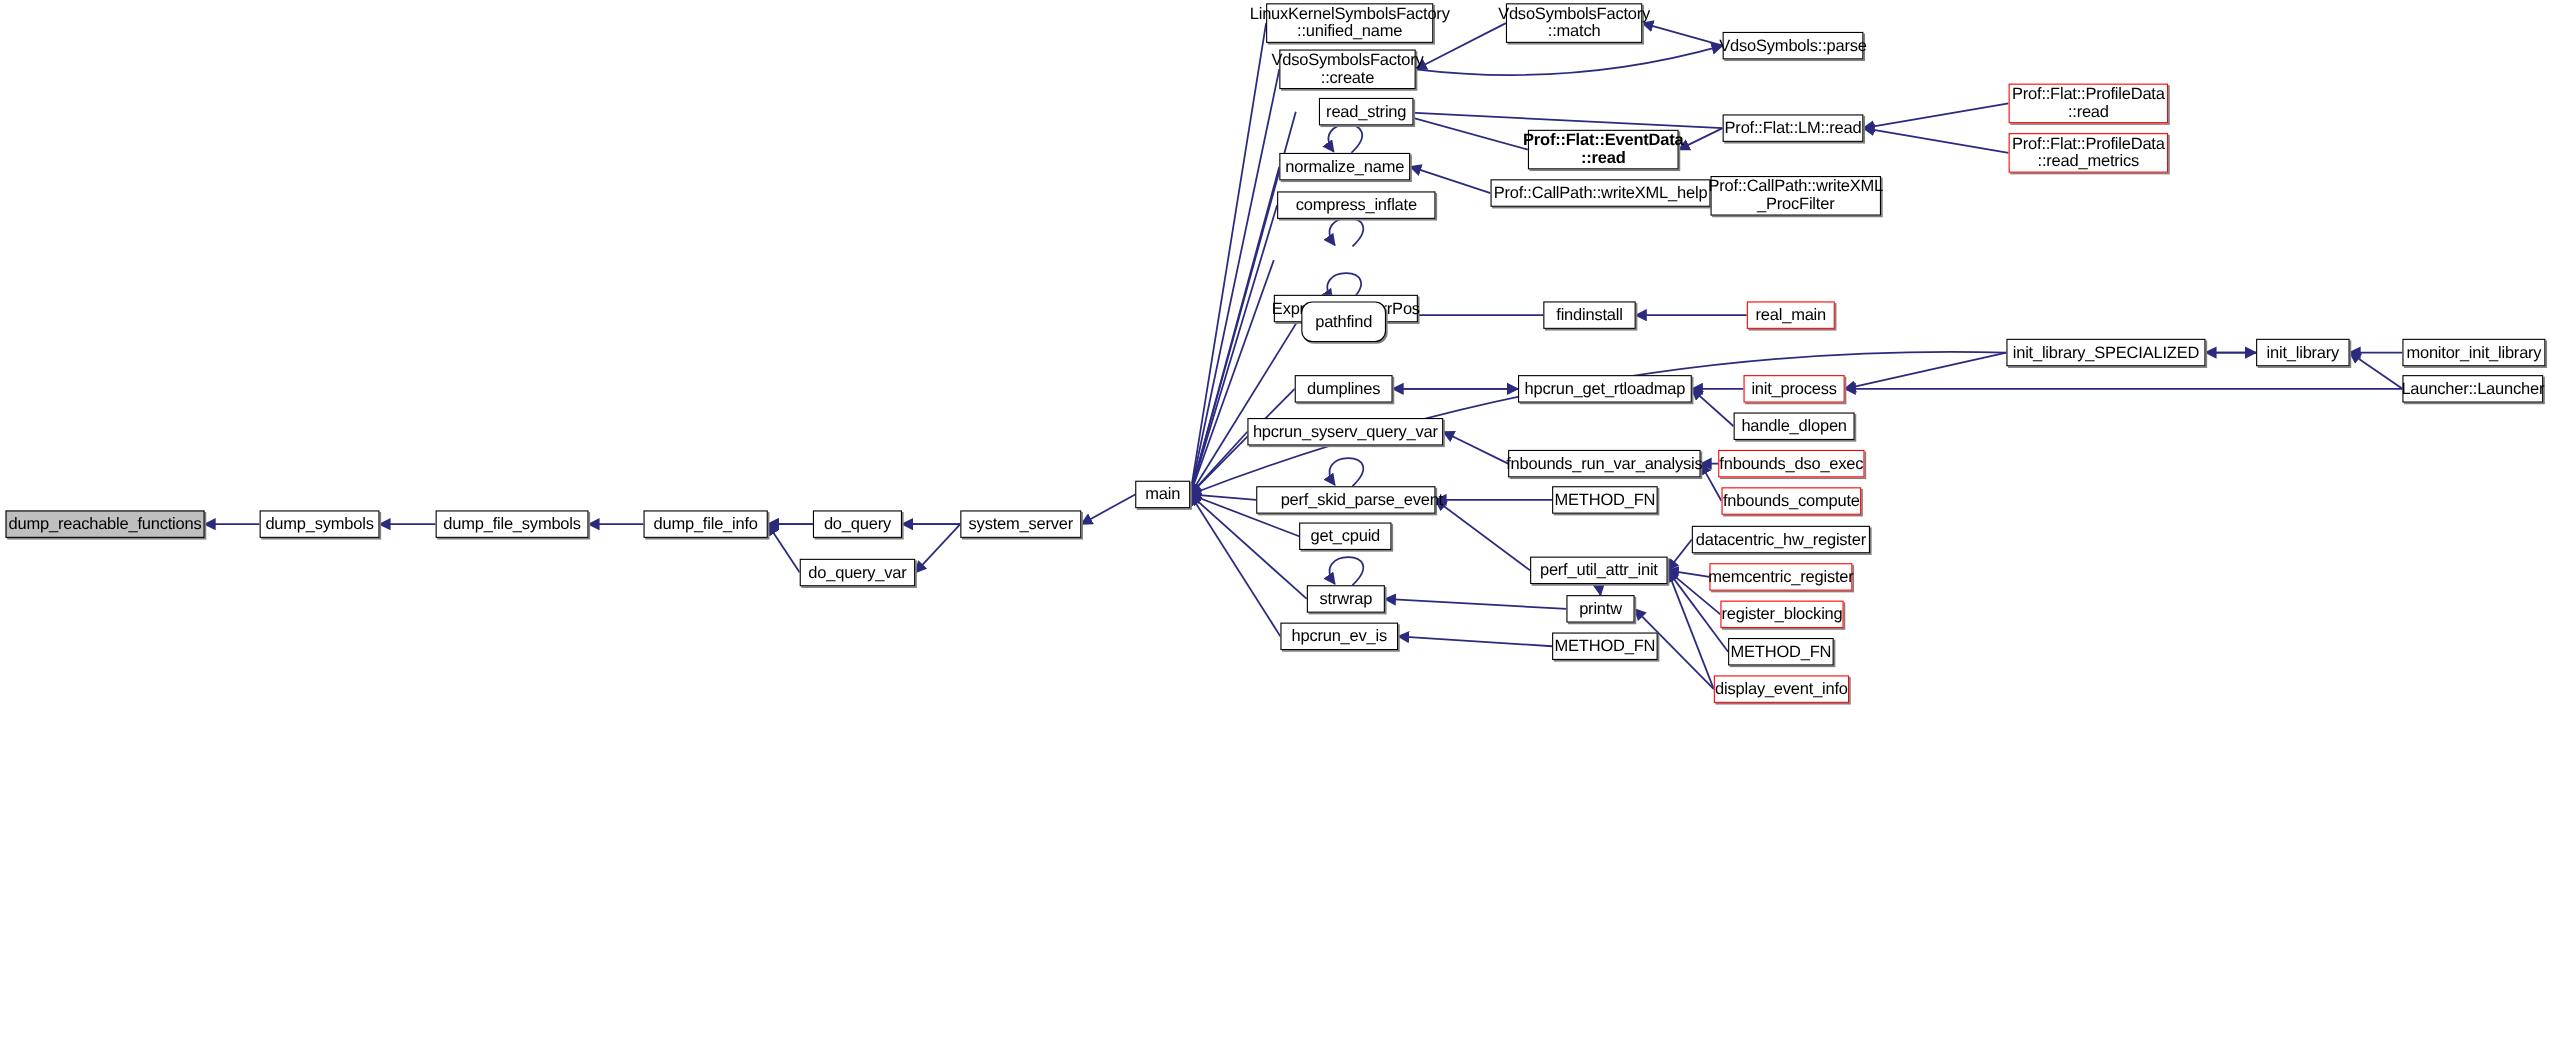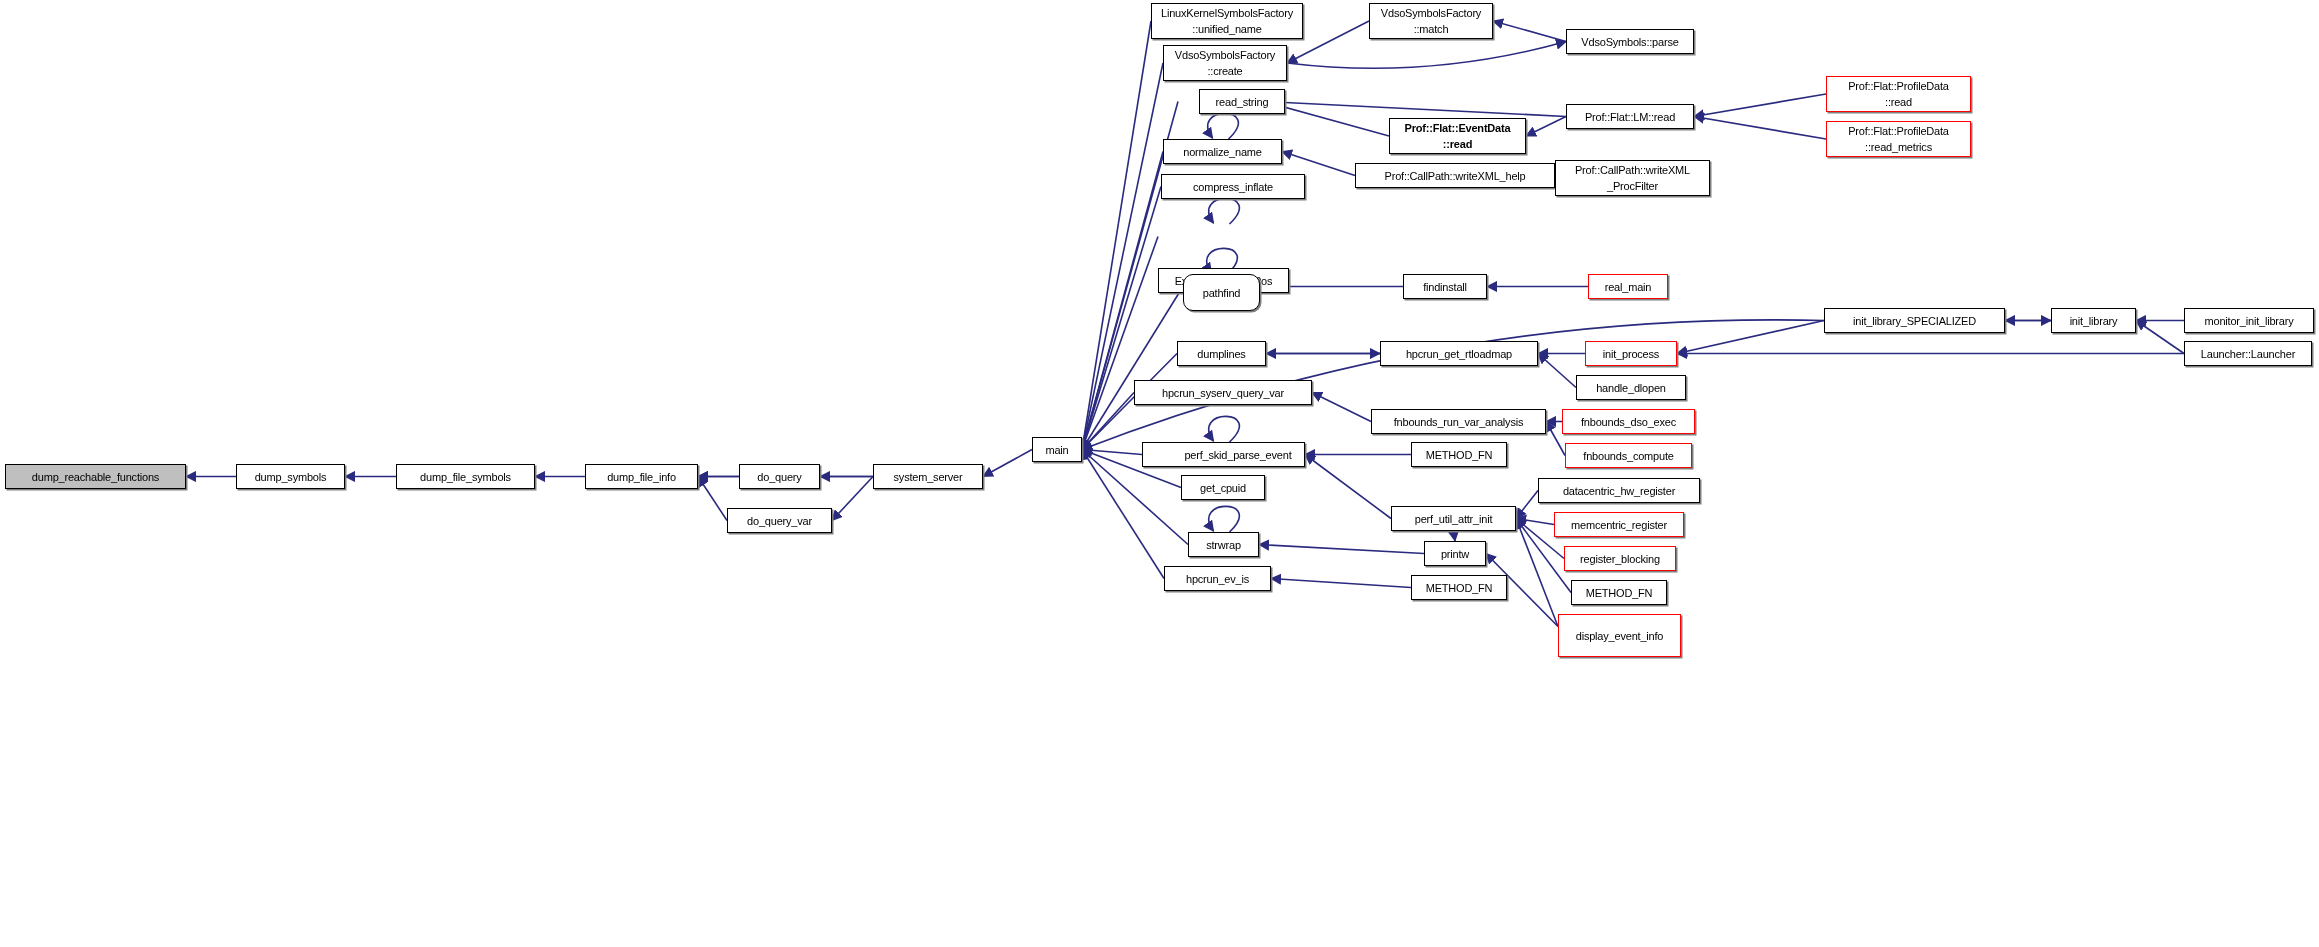--- a/index.html
+++ b/index.html
@@ -21,21 +21,21 @@
   .node{
     position:absolute;
     box-sizing:border-box;
     display:flex;
     align-items:center;
     justify-content:center;
     text-align:center;
     background:#ffffff;
     border:1px solid #000000;
     color:#000000;
-    font-size:11px;
+    font-size:15px;
     line-height:16px;
     white-space:pre-line;
     letter-spacing:-0.2px;
     box-shadow:1.5px 1.5px 0 0 #808080;
     z-index:5;
   }
   .node.red{ border-color:#ff0000; }
   .node.current{ background:#bfbfbf; }
 </style>
 </head>
@@ -157,21 +157,21 @@
 _ProcFilter</div>
       <div class="node red" style="left: 1588px; top: 274px; width: 80px; height: 25px;">real_main</div>
       <div class="node red" style="left: 1585px; top: 341px; width: 92px; height: 25px;">init_process</div>
       <div class="node" style="left: 1576px; top: 375px; width: 110px; height: 25px;">handle_dlopen</div>
       <div class="node red" style="left: 1562px; top: 409px; width: 133px; height: 25px;">fnbounds_dso_exec</div>
       <div class="node red" style="left: 1565px; top: 443px; width: 127px; height: 25px;">fnbounds_compute</div>
       <div class="node" style="left: 1538px; top: 478px; width: 162px; height: 25px;">datacentric_hw_register</div>
       <div class="node red" style="left: 1554px; top: 512px; width: 130px; height: 25px;">memcentric_register</div>
       <div class="node red" style="left: 1564px; top: 546px; width: 112px; height: 25px;">register_blocking</div>
       <div class="node" style="left: 1571px; top: 580px; width: 96px; height: 25px;">METHOD_FN</div>
-      <div class="node red" style="left: 1558px; top: 614px; width: 123px; height: 43px;">display_event_info</div>
+      <div class="node red" style="left: 1558px; top: 614px; width: 123px; height: 25px;">display_event_info</div>
       <div class="node red" style="left: 1826px; top: 76px; width: 145px; height: 36px;">Prof::Flat::ProfileData
 ::read</div>
       <div class="node red" style="left: 1826px; top: 121px; width: 145px; height: 36px;">Prof::Flat::ProfileData
 ::read_metrics</div>
       <div class="node" style="left: 1824px; top: 308px; width: 181px; height: 25px;">init_library_SPECIALIZED</div>
       <div class="node" style="left: 2051px; top: 308px; width: 85px; height: 25px;">init_library</div>
       <div class="node" style="left: 2184px; top: 308px; width: 130px; height: 25px;">monitor_init_library</div>
       <div class="node" style="left: 2184px; top: 341px; width: 128px; height: 25px;">Launcher::Launcher</div>
     </div>
 </div>

